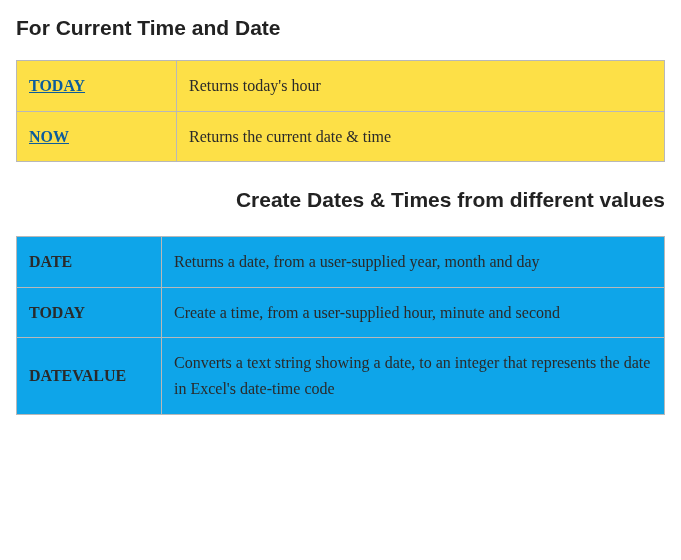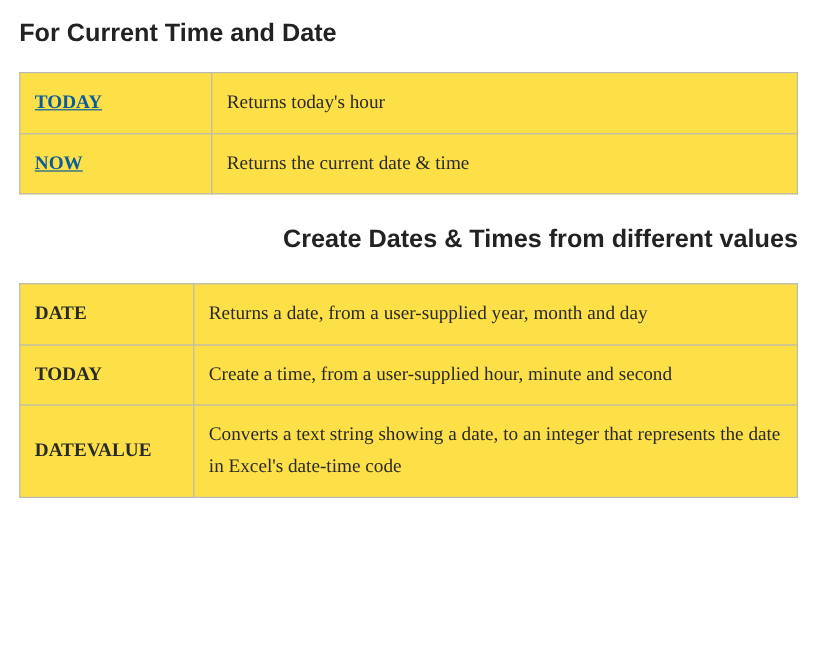--- a/index.html
+++ b/index.html
@@ -25,21 +25,21 @@
     }
     table {
       border-collapse: collapse;
       width: 100%;
       table-layout: fixed;
     }
     table.table-blue {
       background: #fde047;
     }
     table.table-green {
-      background: #fde047;
+      background: #0ea5e9;
     }
     td {
       border: 1px solid #b8b8b8;
       padding: 12px 12px;
       vertical-align: middle;
       font-family: Georgia, 'Times New Roman', serif;
       font-size: 16px;
       line-height: 1.6;
       color: #2a2a2a;
     }

